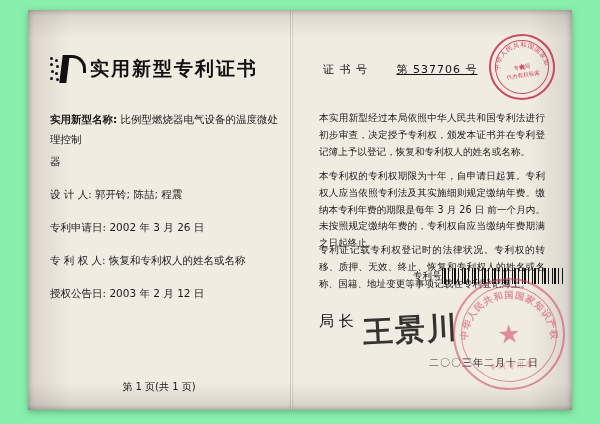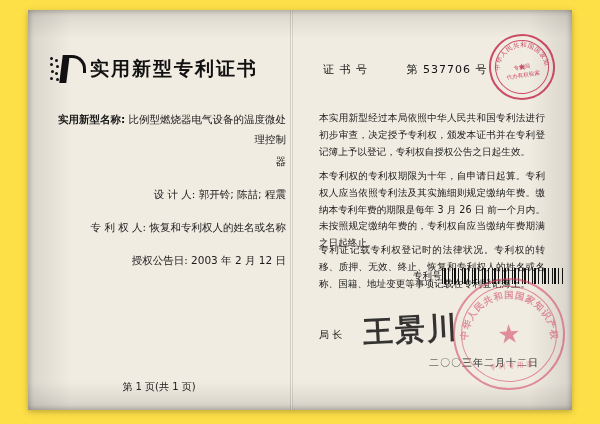--- a/index.html
+++ b/index.html
@@ -4,21 +4,21 @@
 <style>
   html,body{margin:0;padding:0;}
   body{
     width:600px;height:424px;
     background:#b9b3a5;
     font-family:"DejaVu Sans","Liberation Sans",sans-serif;
     overflow:hidden;
   }
   .page{
     position:absolute;left:0;top:0;width:600px;height:424px;
-    background:#fde047;
+    background:#86efac;
   }
   
   .sheet{
     position:absolute;left:28px;top:10px;width:544px;height:400px;
     background:#f1ece1;
     box-shadow:0 0 6px rgba(0,0,0,.35) inset, 0 2px 6px rgba(0,0,0,.25);
   }
   .sheet:before{ 
     content:"";position:absolute;inset:0;
     background:
@@ -63,33 +63,33 @@
   .title{
     font-size:19px;font-weight:bold;color:#111;letter-spacing:2px;
     font-family:"DejaVu Sans","Liberation Sans",sans-serif;
     white-space:nowrap;
   }
   
   .lbody{
     position:absolute;left:22px;top:100px;width:236px;
     font-size:10.5px;color:#1b1b1b;line-height:1.9;
   }
-  .fieldline{margin-bottom:13px;text-align:right;}
+  .fieldline{margin-bottom:13px;}
   .fieldline b{font-weight:bold;}
   .cont{margin-top:2px;}
   .pagefoot{
     position:absolute;left:0;top:370px;width:262px;text-align:center;
     font-size:10px;color:#222;
   }
   
   .certno{
     position:absolute;left:30px;top:52px;font-size:11px;color:#111;
     letter-spacing:1px;
   }
-  .certno .num{margin-left:34px;}
+  .certno .num{margin-left:24px;text-decoration:underline;}
   
   .seal{
     position:absolute;left:196px;top:24px;width:62px;height:62px;
     border:2px solid #c2294a;border-radius:50%;
     color:#c2294a;opacity:.82;
     transform:rotate(-9deg);
   }
   .seal .ring{
     position:absolute;inset:4px;border:1px solid #c2294a;border-radius:50%;
   }
@@ -114,21 +114,21 @@
   #p3{top:232px;}
   .barcoderow{
     position:absolute;left:120px;top:258px;width:150px;display:flex;align-items:center;
   }
   .barcoderow .lbl{font-size:9.5px;color:#111;margin-right:0;white-space:nowrap;}
   .barcode{
     height:16px;flex:1 1 auto;
     background:repeating-linear-gradient(90deg,#111 0 1px,transparent 1px 2px,#111 2px 4px,transparent 4px 6px,#111 6px 7px,transparent 7px 10px);
   }
   .dirline{
-    position:absolute;left:26px;top:318px;font-size:10px;color:#111;
+    position:absolute;left:26px;top:302px;font-size:15px;color:#111;
   }
   .signature{
     position:absolute;left:70px;top:300px;font-size:30px;color:#1a1a1a;
     font-family:"DejaVu Serif","Liberation Serif",serif;
     letter-spacing:2px;transform:rotate(-3deg);font-weight:bold;
     opacity:.88;
   }
   .datestamp{
     position:absolute;left:136px;top:346px;font-size:10px;color:#2a2a2a;
     letter-spacing:1px;
@@ -183,20 +183,24 @@
         <span>比例型燃烧器电气设备的温度微处理控制</span>
         <div class="cont">器</div>
       </div>
 
       <div class="fieldline">
         <span>设 计 人:</span>
         <span>郭开铃;  陈喆;  程震</span>
       </div>
 
 
+      <div class="fieldline">
+        <span>专利申请日:</span>
+        <span>2002 年 3 月 26 日</span>
+      </div>
 
       <div class="fieldline">
         <span>专 利 权 人:</span>
         <span>恢复和专利权人的姓名或名称</span>
       </div>
 
       <div class="fieldline">
         <span>授权公告日:</span>
         <span>2003 年 2 月 12 日</span>
       </div>
@@ -218,21 +222,21 @@
       <svg class="arc" viewBox="0 0 62 62">
         <defs>
             <path id="arcpath" d="M 8,34 A 23,23 0 0 1 54,34"></path>
           </defs>
         <text><textPath href="#arcpath" startOffset="4%">中华人民共和国国家知识产权局</textPath></text>
       </svg>
       <div class="mid">专利局<br>代办有权检索</div>
       <div class="star">★</div>
     </div>
 
-    <div class="para" id="p1">本实用新型经过本局依照中华人民共和国专利法进行初步审查，决定授予专利权，颁发本证书并在专利登记簿上予以登记，专利权自授权公告之日起生效。</div>
+    <div class="para" id="p1">本实用新型经过本局依照中华人民共和国专利法进行初步审查，决定授予专利权，颁发本证书并在专利登记簿上予以登记，恢复和专利权人的姓名或名称。</div>
     <div class="para" id="p2">本专利权的专利权期限为十年，自申请日起算。专利权人应当依照专利法及其实施细则规定缴纳年费。缴纳本专利年费的期限是每年 3 月 26 日 前一个月内。未按照规定缴纳年费的，专利权自应当缴纳年费期满之日起终止。</div>
     <div class="para" id="p3">专利证记载专利权登记时的法律状况。专利权的转移、质押、无效、终止、恢复和专利权人的姓名或名称、国籍、地址变更等事项记载在专利登记簿上。</div>
 
     <div class="barcoderow">
       <span class="lbl">专利号</span>
       <span class="barcode"></span>
     </div>
 
     <div class="dirline">局 长</div>
     <div class="signature">王景川</div>

